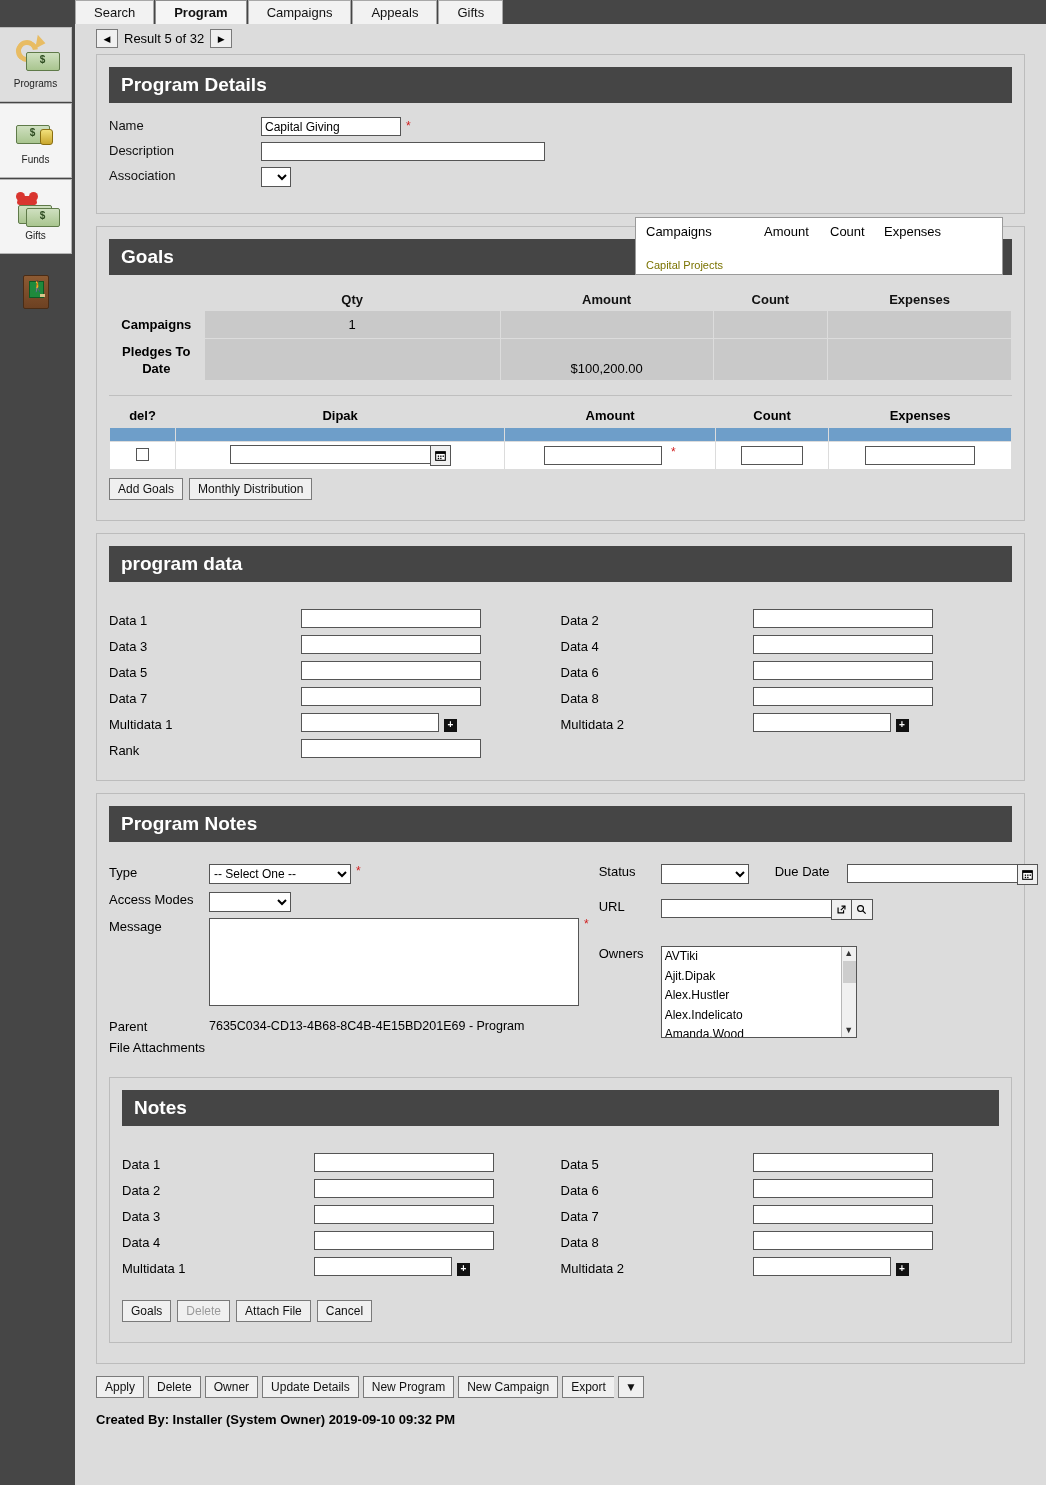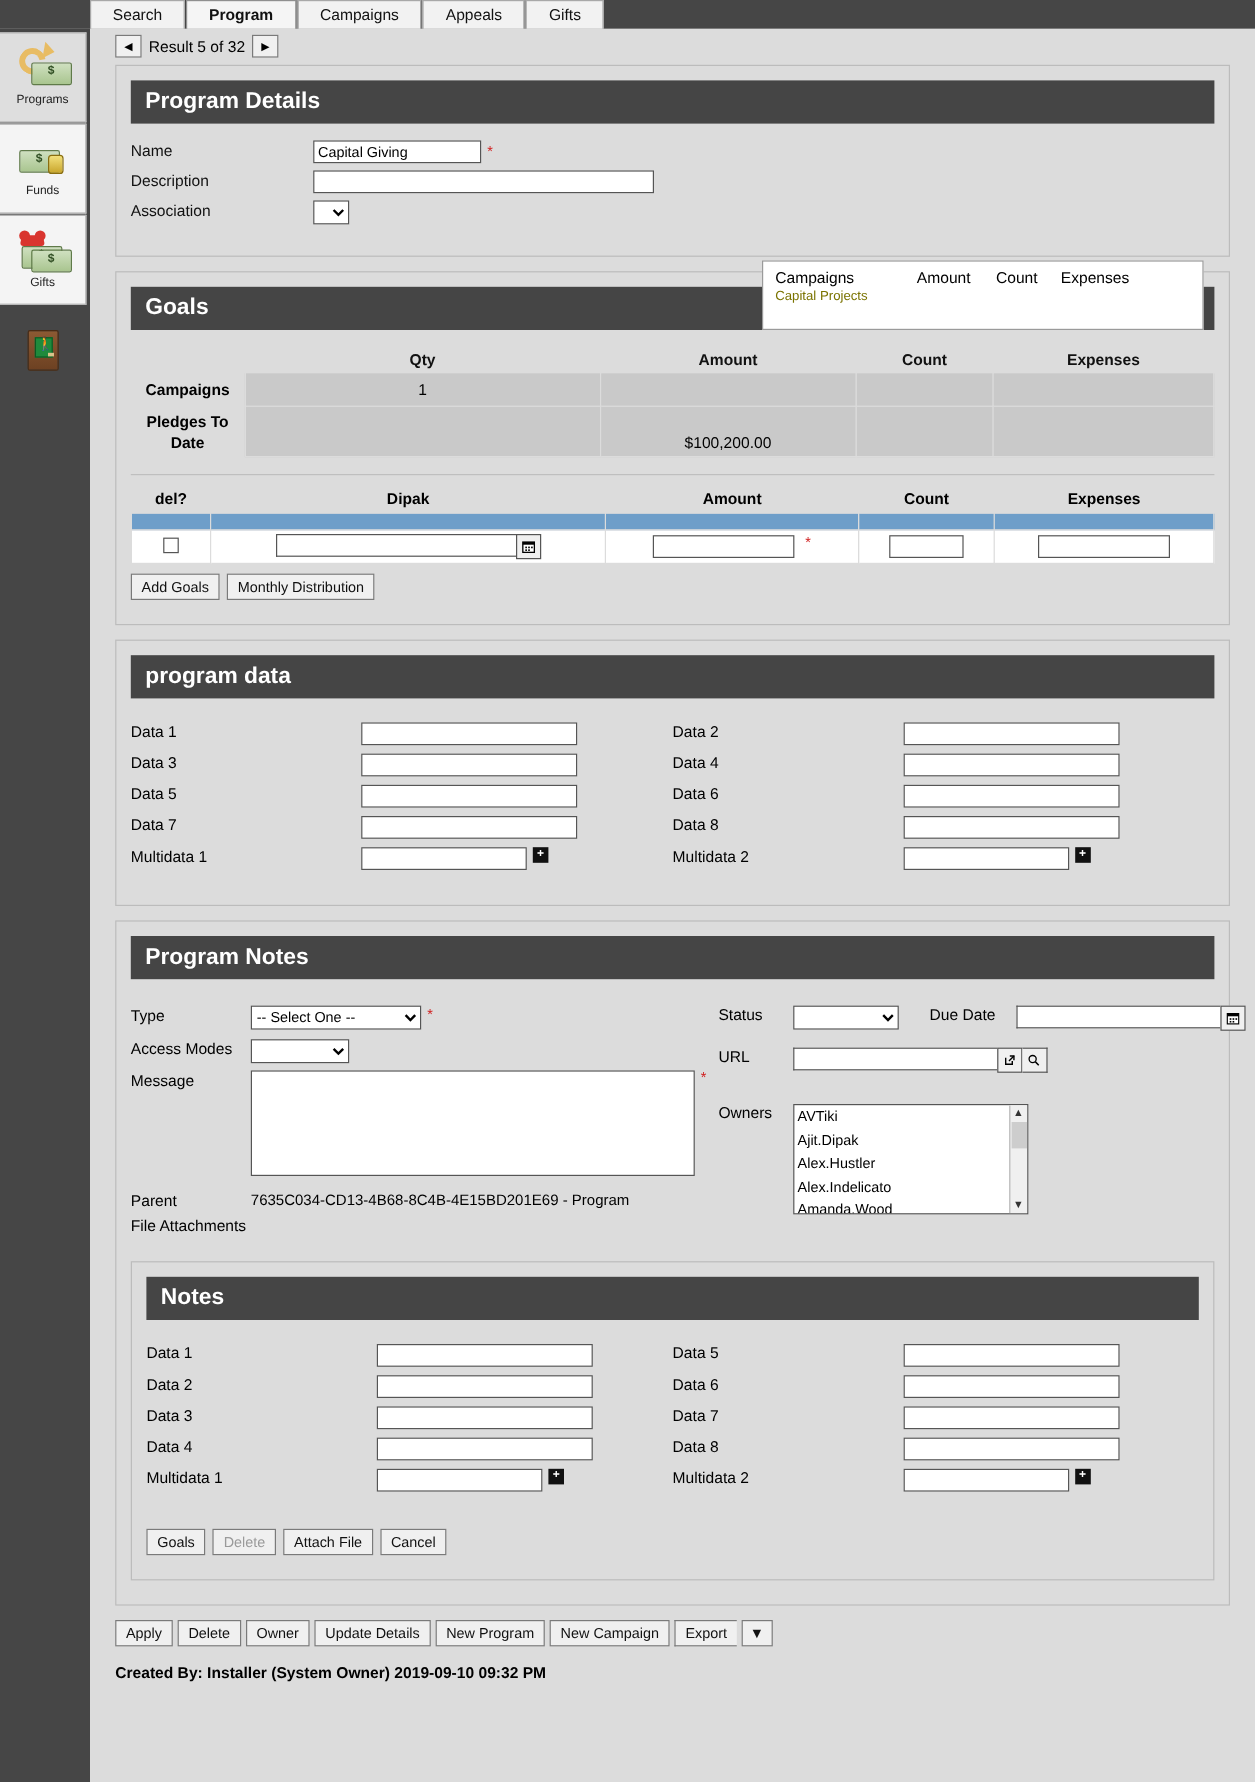--- a/index.html
+++ b/index.html
@@ -163,21 +163,21 @@
   .req { color:#d01d1d; font-size:12px; margin-left:5px; line-height:18px; }
   #camp-box {
     position:absolute; right:21px; top:100px;
     width:368px; height:58px; background:#fff;
     border:1px solid #9a9a9a; padding:6px 10px;
   }
   .camp-head { display:flex; font-size:13px; }
   .camp-head span:nth-child(1){ width:118px; }
   .camp-head span:nth-child(2){ width:66px; text-align:left;}
   .camp-head span:nth-child(3){ width:54px; text-align:left;}
-  .camp-row { font-size:11px; color:#7a7300; margin-top:2px; }
+  .camp-row { font-size:11px; color:#7a7300; margin-top:20px; }
 
   
   .goals-sum { width:100%; border-collapse:collapse; margin-bottom:4px; }
   .goals-sum th {
     font-size:13px; font-weight:bold; text-align:center; padding:3px 4px;
     background:transparent; color:#111;
   }
   .goals-sum th.rowlabel { text-align:right; width:96px; font-weight:bold;}
   .goals-sum td {
     background:#c9c9c9; border:1px solid #dcdcdc;
@@ -211,21 +211,21 @@
     font-family:"Liberation Sans", sans-serif; font-size:12px;
     background:#f0f0f0; border:1px solid #7a7a7a; padding:3px 8px;
     cursor:default; color:#111;text-align:right;
   }
   .btn[disabled]{ color:#9a9a9a; }
   .btnrow { margin-top:8px; display:flex; gap:6px; }
 
   
   .twocol { display:flex; }
   .col { flex:1; }
-  .drow { display:flex; align-items:flex-start; height:26px; }
+  .drow { display:flex; align-items:flex-end; height:26px; }
   .dlbl { width:192px; font-size:13px; }
   .dinput { width:180px; }
   .dinput.short { width:138px; }
   .plusbtn {
     width:13px;height:13px;background:#111;color:#fff;font-size:10px;line-height:11px;
     text-align:center;margin-left:5px;display:inline-block;cursor:default;
     font-weight:bold;
   }
 
   
@@ -458,20 +458,24 @@
             </div>
           <div class="drow">
               <div class="dlbl">Data 7</div>
               <input type="text" class="dinput" value="" style="">
             </div>
           <div class="drow">
               <div class="dlbl">Multidata 1</div>
               <input type="text" class="dinput short" value="" style="">
               <span class="plusbtn">+</span>
             </div>
+          <div class="drow">
+              <div class="dlbl">Rank</div>
+              <input type="text" class="dinput" value="" style="">
+            </div>
         </div>
         <div class="col">
           <div class="drow">
               <div class="dlbl">Data 2</div>
               <input type="text" class="dinput" value="" style="">
             </div>
           <div class="drow">
               <div class="dlbl">Data 4</div>
               <input type="text" class="dinput" value="" style="">
             </div>

